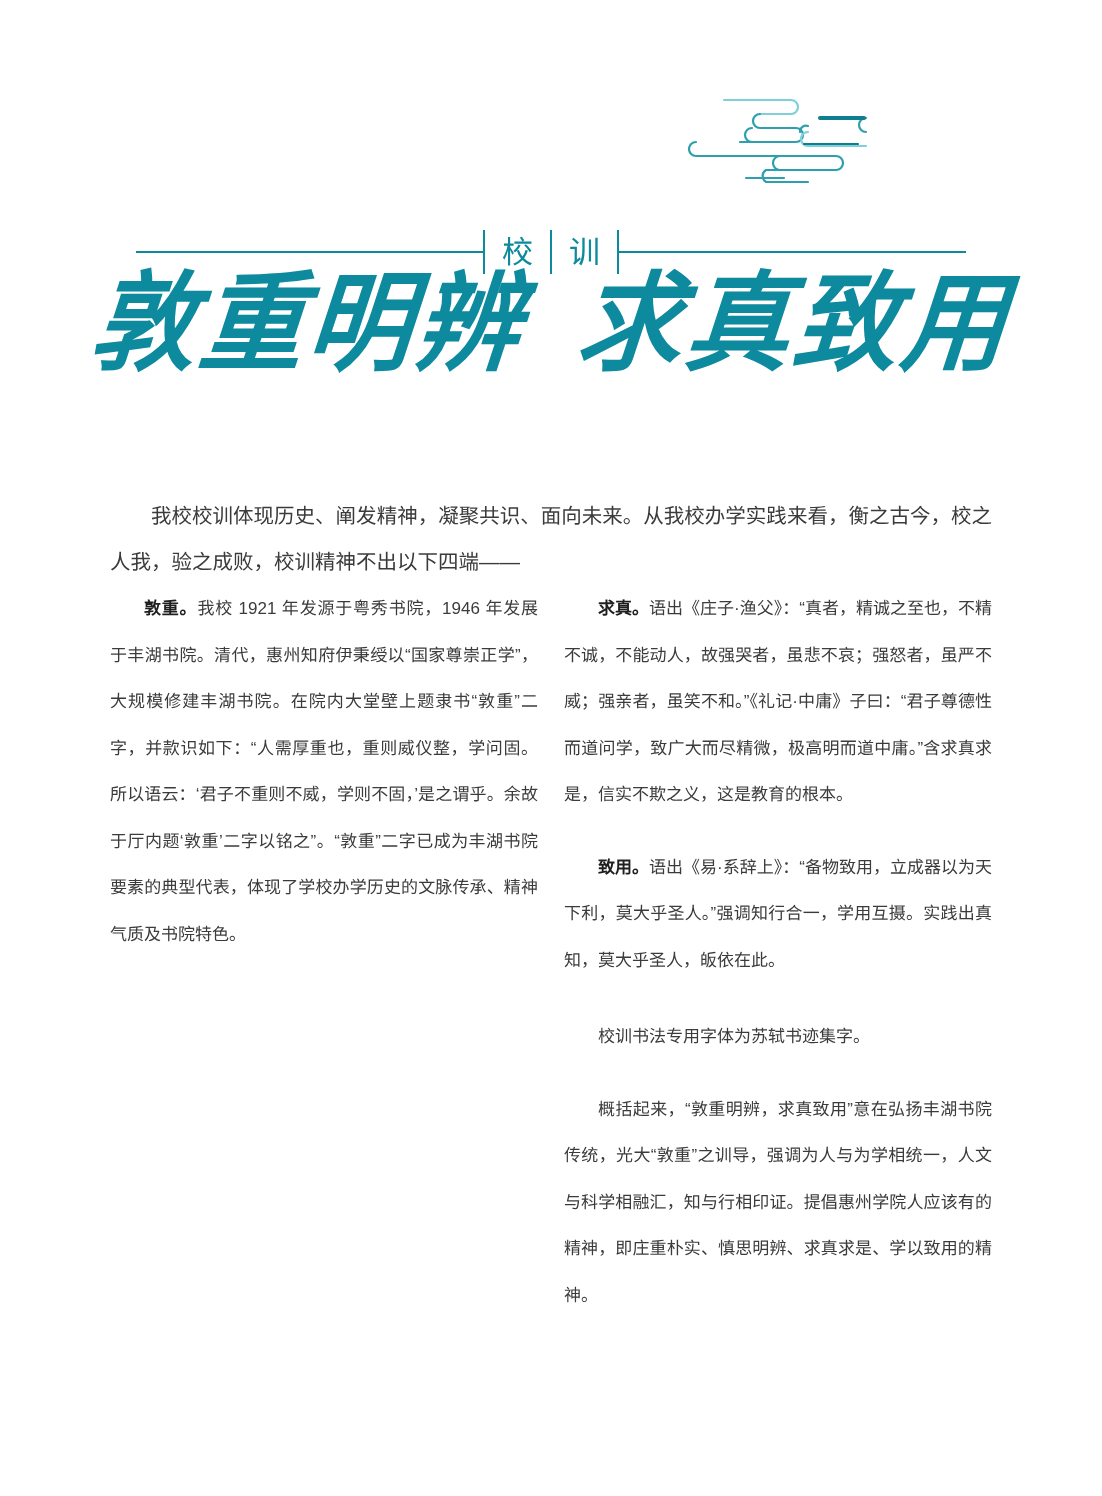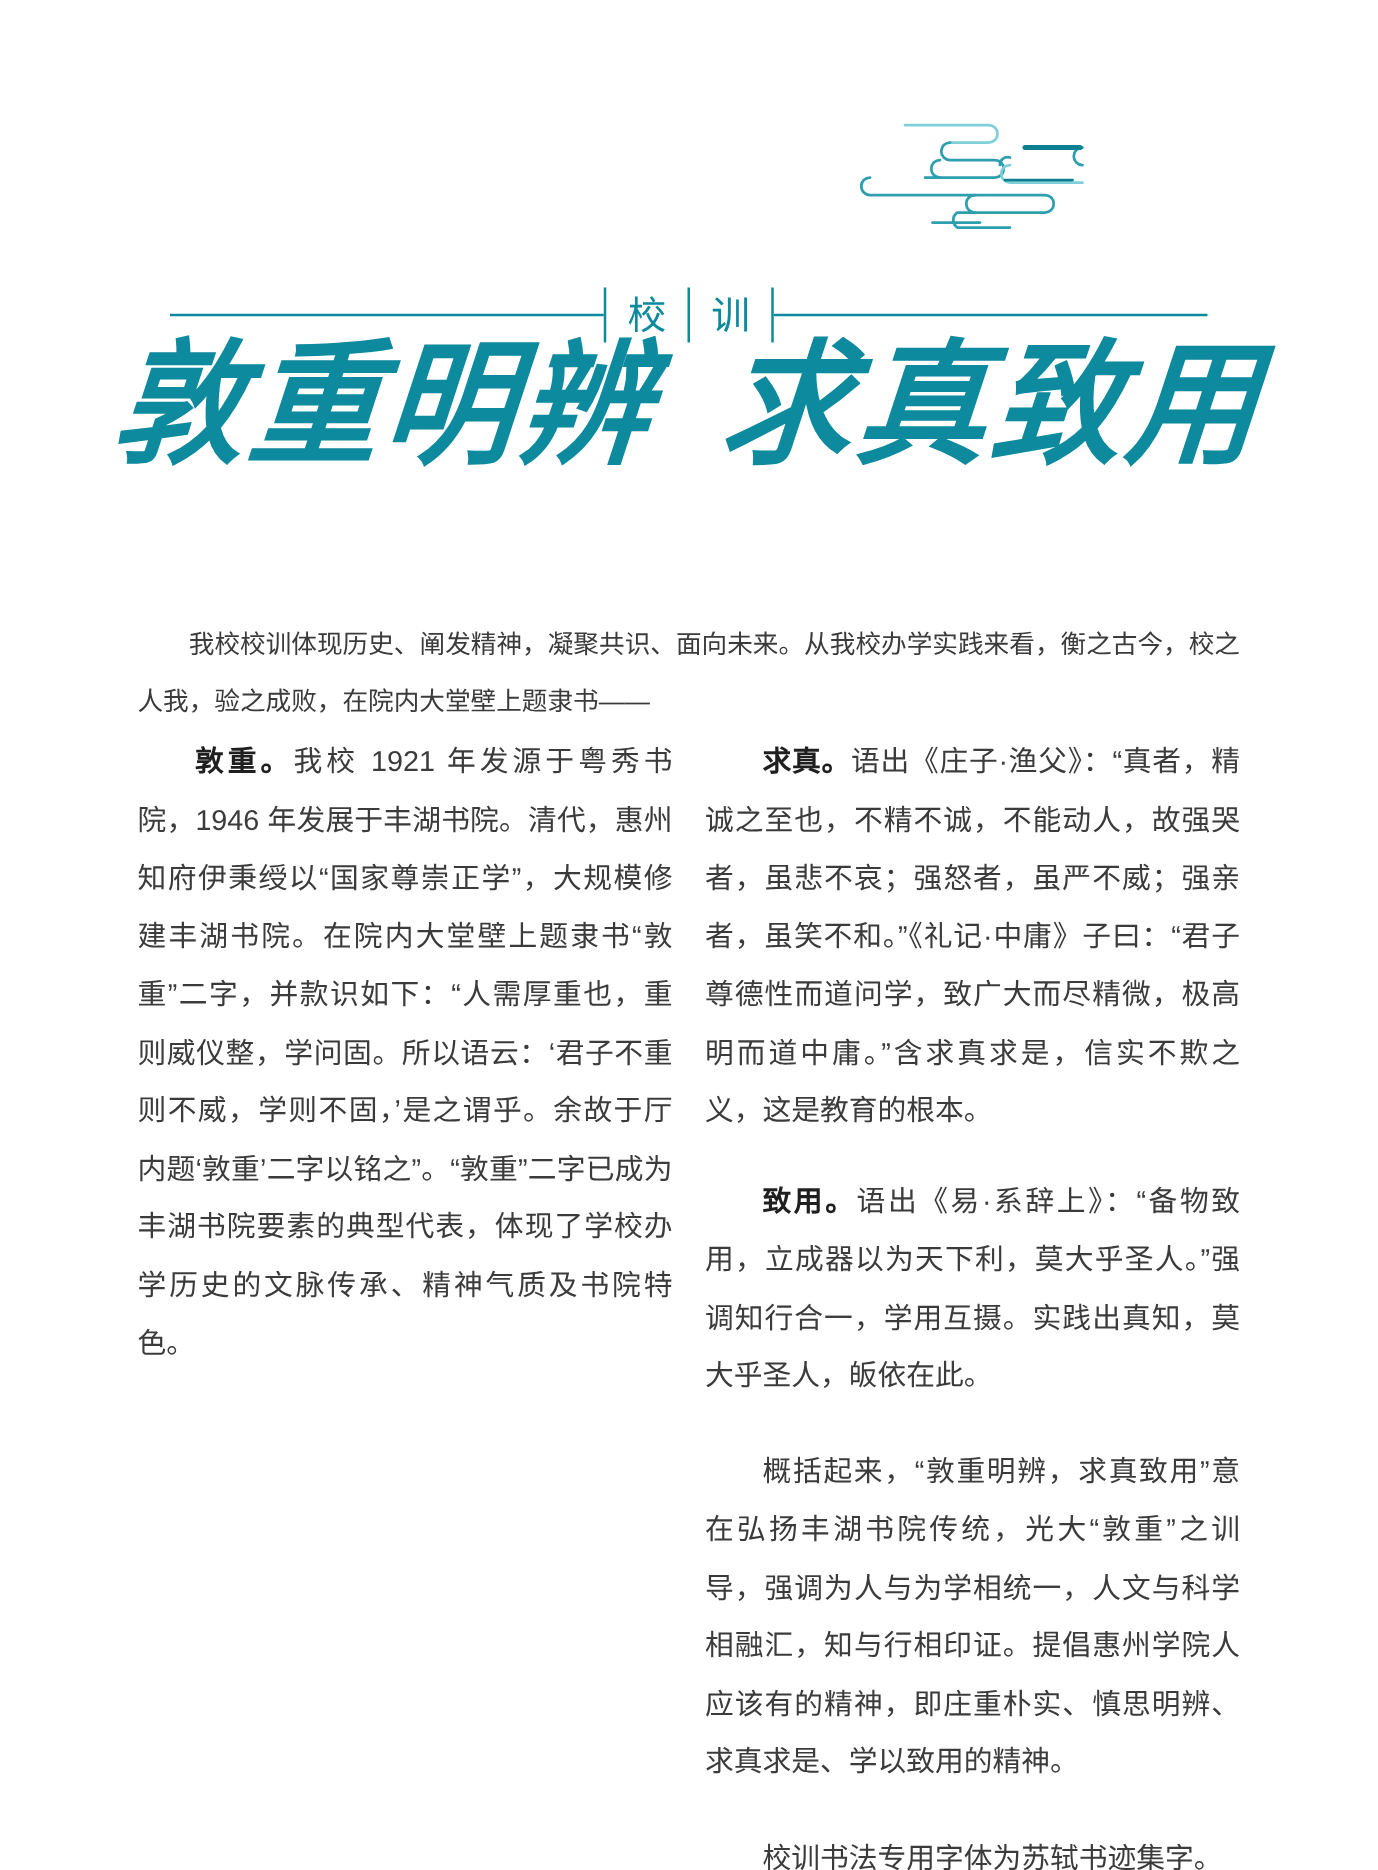--- a/index.html
+++ b/index.html
@@ -104,21 +104,21 @@
   }
   .col {
     position: absolute;
     top: 0;
     width: 428px;
   }
   .col-left  { left: 0; }
   .col-right { left: 454px; }
 
   .para {
-    font-size: 23px;
+    font-size: 17px;
     line-height: 46.5px;
     text-align: justify;
     text-justify: inter-ideograph;
     text-indent: 2em;
     color: #3b3b3b;
     margin: 0 0 26px 0;
   }
   .para .lead {
     font-weight: 700;
     color: #1f1f1f;
@@ -160,38 +160,38 @@
   <span class="bar"></span>
   <span class="rule"></span>
 </div>
 
 <div class="motto">
   <span class="motto-line">敦重明辨</span>
   <span class="motto-gap"></span>
   <span class="motto-line">求真致用</span>
 </div>
 
-<p class="intro">我校校训体现历史、阐发精神，凝聚共识、面向未来。从我校办学实践来看，衡之古今，校之人我，验之成败，在院内大堂壁上题隶书——</p>
+<p class="intro">我校校训体现历史、阐发精神，凝聚共识、面向未来。从我校办学实践来看，衡之古今，校之人我，验之成败，校训精神不出以下四端——</p>
 
 <div class="columns">
 
   <div class="col col-left">
     <p class="para">
       <span class="lead">敦重。</span><span>我校 1921 年发源于粤秀书院，1946 年发展于丰湖书院。清代，惠州知府伊秉绶以“国家尊崇正学”，大规模修建丰湖书院。在院内大堂壁上题隶书“敦重”二字，并款识如下：“人需厚重也，重则威仪整，学问固。所以语云：‘君子不重则不威，学则不固，’是之谓乎。余故于厅内题‘敦重’二字以铭之”。“敦重”二字已成为丰湖书院要素的典型代表，体现了学校办学历史的文脉传承、精神气质及书院特色。</span>
     </p>
   </div>
 
   <div class="col col-right">
     <p class="para">
       <span class="lead">求真。</span><span>语出《庄子·渔父》：“真者，精诚之至也，不精不诚，不能动人，故强哭者，虽悲不哀；强怒者，虽严不威；强亲者，虽笑不和。”《礼记·中庸》子曰：“君子尊德性而道问学，致广大而尽精微，极高明而道中庸。”含求真求是，信实不欺之义，这是教育的根本。</span>
     </p>
     <p class="para spaced-out">
       <span class="lead">致用。</span><span>语出《易·系辞上》：“备物致用，立成器以为天下利，莫大乎圣人。”强调知行合一，学用互摄。实践出真知，莫大乎圣人，皈依在此。</span>
     </p>
+    <p class="para final-note">
+      <span>校训书法专用字体为苏轼书迹集字。</span>
+    </p>
     <p class="para">
       <span>概括起来，“敦重明辨，求真致用”意在弘扬丰湖书院传统，光大“敦重”之训导，强调为人与为学相统一，人文与科学相融汇，知与行相印证。提倡惠州学院人应该有的精神，即庄重朴实、慎思明辨、求真求是、学以致用的精神。</span>
-    </p>
-    <p class="para final-note">
-      <span>校训书法专用字体为苏轼书迹集字。</span>
     </p>
   </div>
 
 </div>
 
 </body></html>

